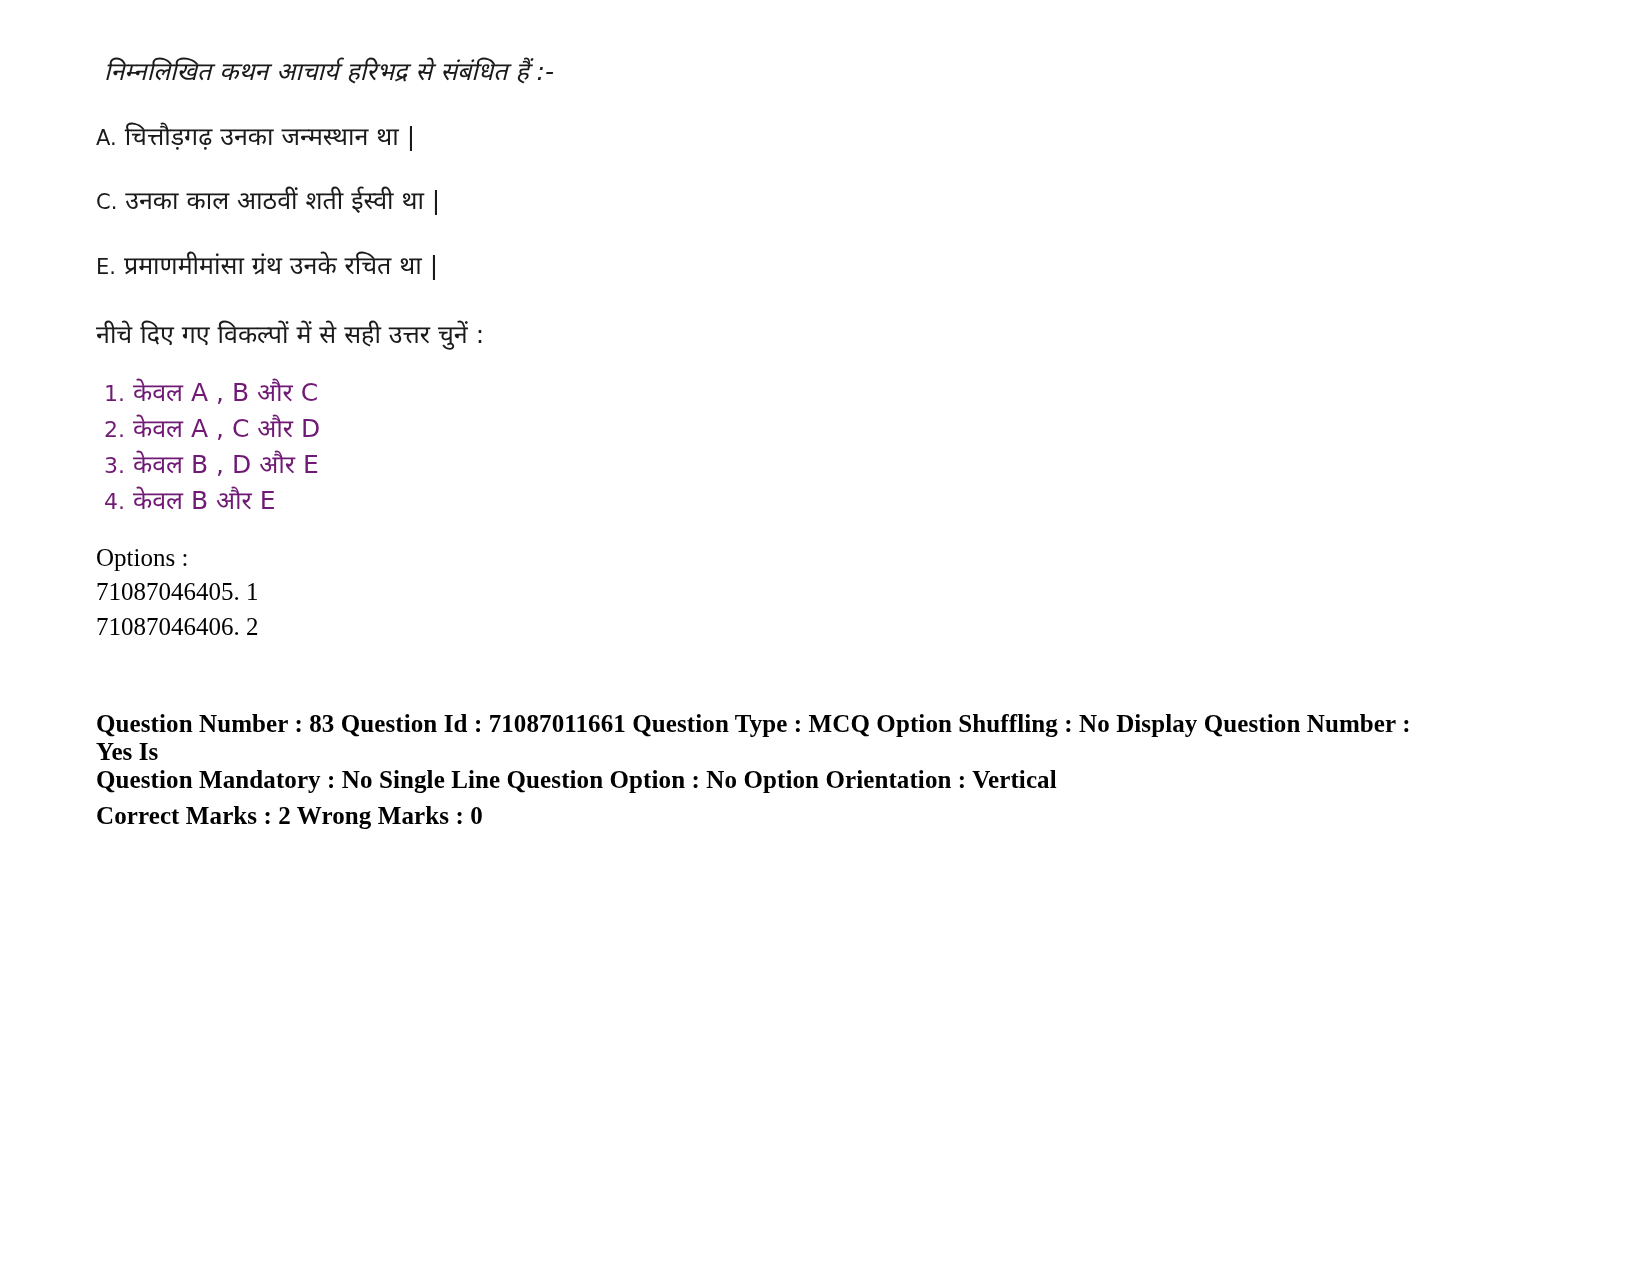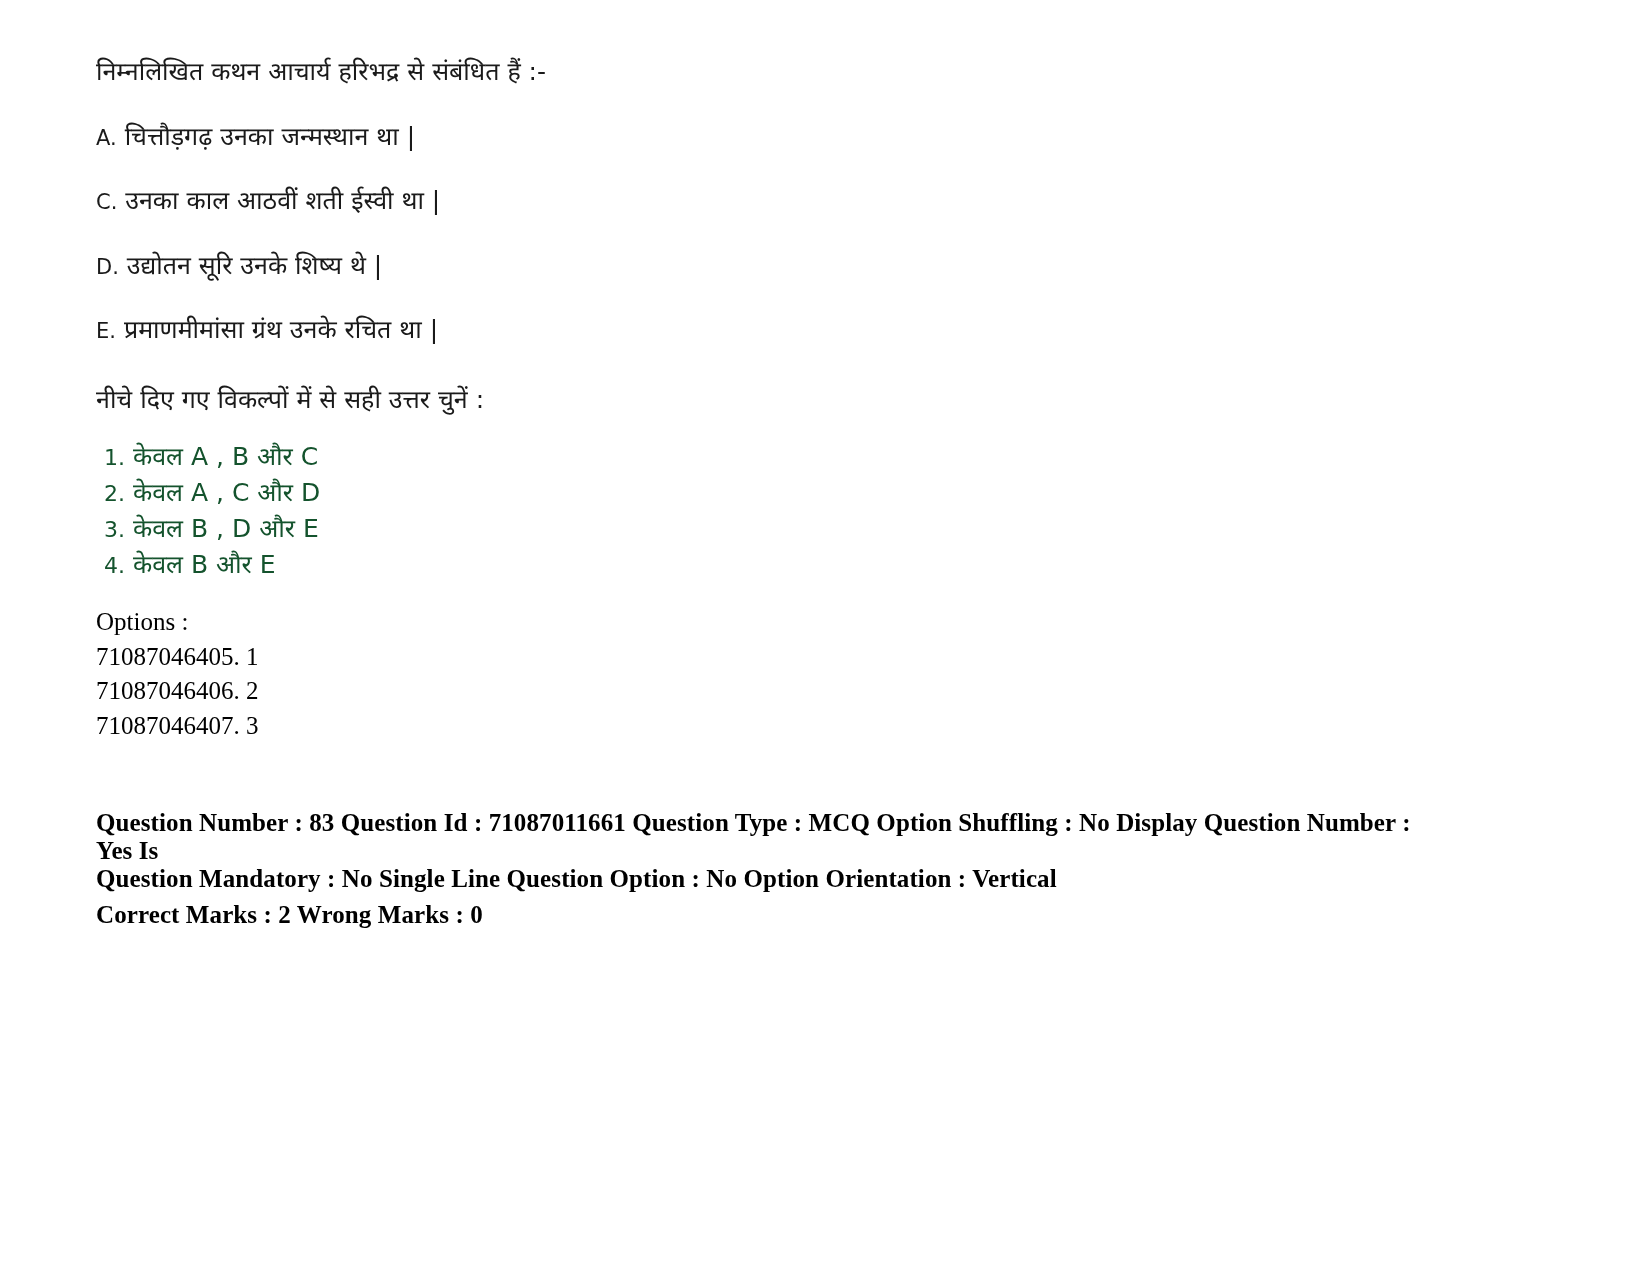--- a/index.html
+++ b/index.html
@@ -37,22 +37,23 @@
   
   .hindi {
     font-family: "DejaVu Sans", "Liberation Sans", sans-serif;
     font-size: 25px;
     line-height: 1.26;
     color: #1a1a1a;
     font-weight: 400;
   }
 
   .question-stem {
-    margin: 0 0 0 0;
+    margin: 0 0 0 8px;
     padding-top: 8px;
+    font-style: italic;
   }
 
   .statement {
     margin-top: 33px;
   }
 
   .latin-label {
     font-family: "DejaVu Sans", "Liberation Sans", sans-serif;
     font-size: 21px;
   }
@@ -63,21 +64,21 @@
 
   .choices {
     list-style: none;
     margin: 24px 0 0 0;
     padding: 0 0 0 8px;
   }
   .choices li {
     font-family: "DejaVu Sans", "Liberation Sans", sans-serif;
     font-size: 25px;
     line-height: 1.44;
-    color: #14532d;
+    color: #701a75;
     white-space: nowrap;
   }
   .choice-num {
     font-family: "DejaVu Sans", "Liberation Sans", sans-serif;
     font-size: 22px;
   }
 
   
   .options-block {
     margin-top: 22px;
@@ -129,24 +130,20 @@
       <span class="latin-label">A.</span>
       <span>चित्तौड़गढ़ उनका जन्मस्थान था |</span>
     </div>
 
 
     <div class="hindi statement">
       <span class="latin-label">C.</span>
       <span>उनका काल आठवीं शती ईस्वी था |</span>
     </div>
 
-    <div class="hindi statement">
-      <span class="latin-label">D.</span>
-      <span>उद्योतन सूरि उनके शिष्य थे |</span>
-    </div>
 
     <div class="hindi statement">
       <span class="latin-label">E.</span>
       <span>प्रमाणमीमांसा ग्रंथ उनके रचित था |</span>
     </div>
 
     <div class="hindi choose-line">नीचे दिए गए विकल्पों में से सही उत्तर चुनें :</div>
 
     <ol class="choices">
       <li>
@@ -171,24 +168,20 @@
       <div class="options-heading">Options :</div>
 
       <div class="option-id">
         <span>71087046405.</span>
         <span>1</span>
       </div>
       <div class="option-id">
         <span>71087046406.</span>
         <span>2</span>
       </div>
-      <div class="option-id">
-        <span>71087046407.</span>
-        <span>3</span>
-      </div>
     </div>
 
     <div class="meta-block">
       <div class="meta-line">Question Number : 83 Question Id : 71087011661 Question Type : MCQ Option Shuffling : No Display Question Number : Yes Is</div>
       <div class="meta-line second">Question Mandatory : No Single Line Question Option : No Option Orientation : Vertical</div>
       <div class="meta-line marks">Correct Marks : 2 Wrong Marks : 0</div>
     </div>
 
   </div>
 </div>

